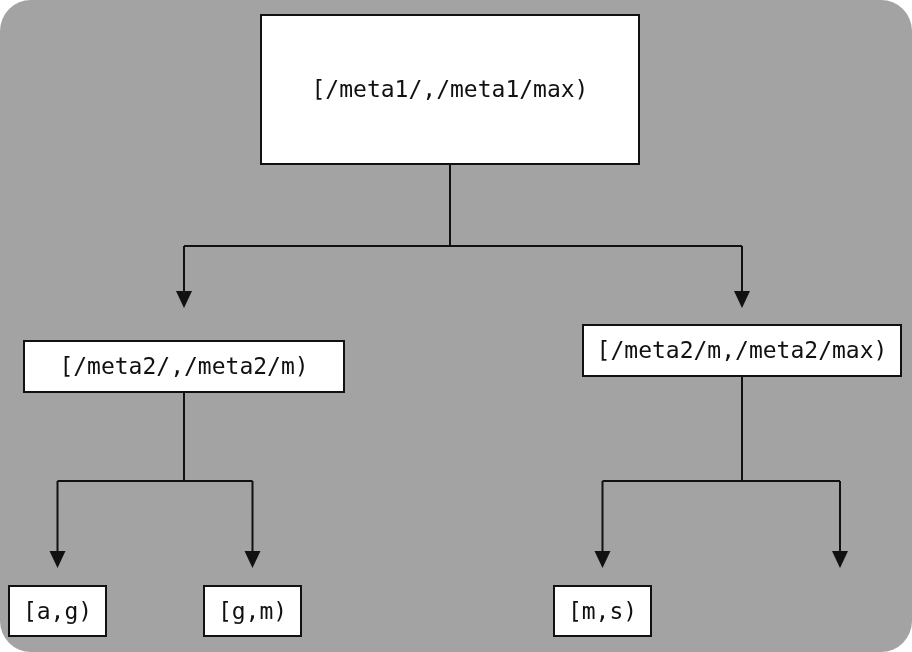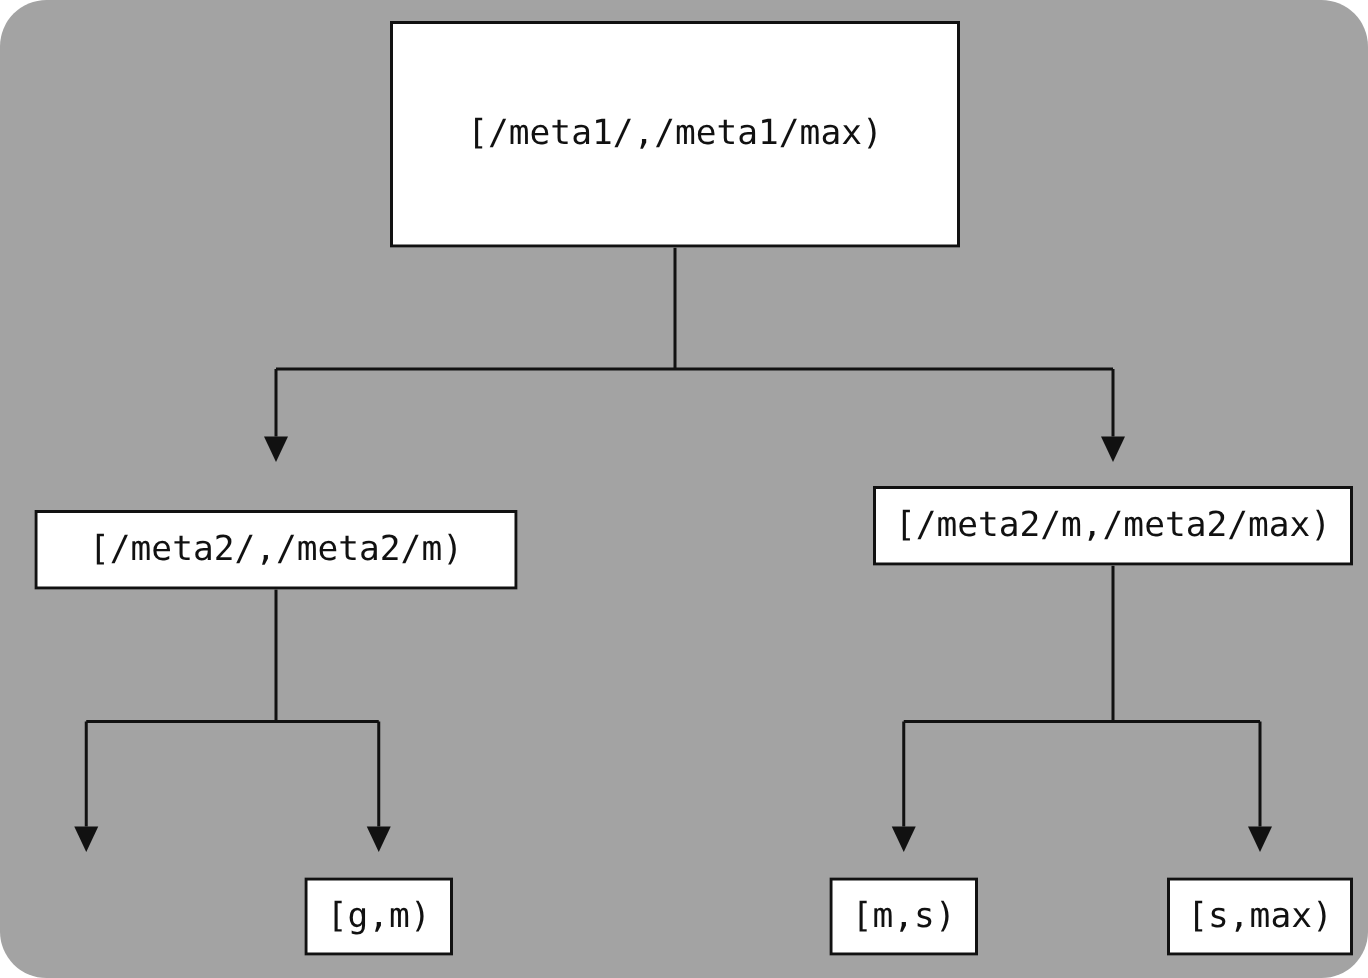--- a/index.html
+++ b/index.html
@@ -84,26 +84,26 @@
   </div>
 
   <div class="node node-mid-l">
     <span>[/meta2/,/meta2/m)</span>
   </div>
 
   <div class="node node-mid-r">
     <span>[/meta2/m,/meta2/max)</span>
   </div>
 
+  <div class="node node-leaf-1">
+    <span>[a,g)</span>
+  </div>
 
   <div class="node node-leaf-3">
     <span>[m,s)</span>
   </div>
 
   <div class="node node-leaf-2">
     <span>[g,m)</span>
   </div>
 
-  <div class="node node-leaf-4">
-    <span>[s,max)</span>
-  </div>
 
 </div>
 
 </body></html>

